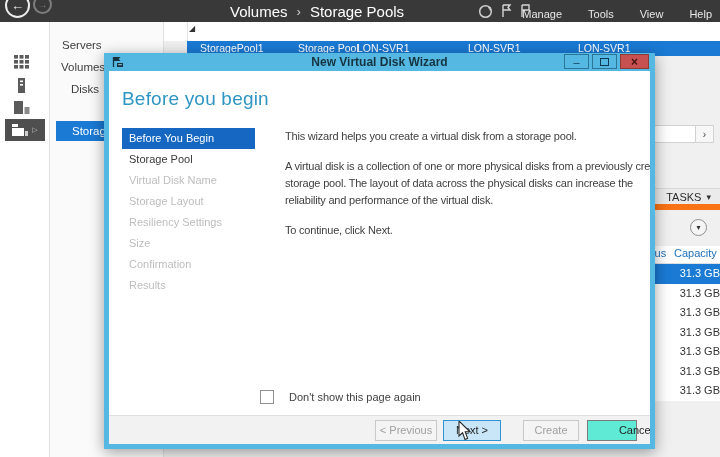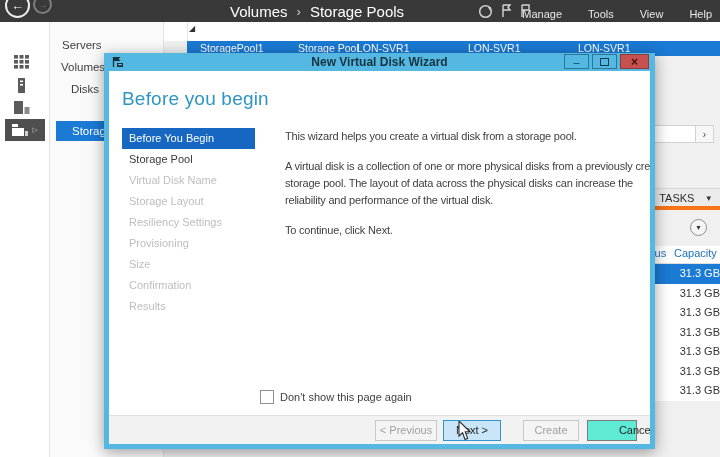--- a/index.html
+++ b/index.html
@@ -35,22 +35,22 @@
   .group-header{position:absolute;left:189px;top:24px;display:flex;align-items:center;gap:6px;z-index:1;}
   .group-tri{font-size:8px;color:#333;}
   .group-label{font-size:12px;color:#1c1c1c;}
   .pool-row{position:absolute;left:187px;right:0;top:41px;height:15px;background:#1a7ad4;z-index:1;}
   .pool-cell{position:absolute;top:0;color:#fff;font-size:10.5px;line-height:15px;white-space:nowrap;}
 
   
   .scroll-row{position:absolute;left:600px;right:6px;top:125px;height:18px;background:#fff;border:1px solid #d2d2d2;box-sizing:border-box;z-index:1;}
   .scroll-btn{position:absolute;right:0;top:0;bottom:0;width:17px;border-left:1px solid #d2d2d2;background:#f7f7f7;
               color:#444;font-size:10px;display:flex;align-items:center;justify-content:center;}
-  .tasks-bar{position:absolute;left:600px;right:0;top:188px;height:22px;background:#ebebeb;border-top:1px solid #d8d8d8;border-bottom:4px solid #f97316;
-             box-sizing:border-box;display:flex;align-items:center;justify-content:flex-end;gap:12px;padding-right:9px;z-index:1;}
+  .tasks-bar{position:absolute;left:600px;right:0;top:188px;height:22px;background:#ebebeb;border-top:1px solid #d8d8d8;border-bottom:6px solid #f97316;
+             box-sizing:border-box;display:flex;align-items:center;justify-content:flex-end;gap:5px;padding-right:9px;z-index:1;}
   .tasks-label{font-size:11px;color:#2b2b2b;}
   .tasks-caret{font-size:9px;color:#333;}
   .filter-caret{position:absolute;left:650px;top:221px;font-size:8px;color:#444;z-index:1;}
   .collapse-circle{position:absolute;left:690px;top:219px;width:15px;height:15px;border:1px solid #8f8f8f;border-radius:50%;
                    display:flex;align-items:center;justify-content:center;font-size:8px;color:#333;z-index:1;background:#f5f5f5;}
   .pd-header{position:absolute;left:600px;right:0;top:246px;height:17px;background:#fff;border-bottom:1px solid #e0e0e0;z-index:1;}
   .pd-col{position:absolute;top:1px;font-size:11px;color:#1d6fba;white-space:nowrap;}
   .pd-rows{position:absolute;left:600px;right:0;top:264px;z-index:1;background:#fff;}
   .pd-row{height:19.5px;line-height:19.5px;text-align:right;padding-right:0;font-size:11px;color:#333;}
   .pd-row.selected{background:#1a7ad4;color:#fff;}
@@ -67,21 +67,21 @@
   .wbtn.max span{display:block;width:7px;height:6px;border:1px solid #0d3a52;}
   .wbtn.close{width:29px;background:#c75050;border-color:#8e3b36;color:#441310;font-weight:bold;font-size:12px;}
   .dlg-body{position:absolute;left:5px;right:5px;top:18px;bottom:5px;background:#fff;overflow:hidden;}
   .dlg-heading{position:absolute;left:13px;top:17px;font-size:19px;font-weight:400;color:#2f96c3;letter-spacing:.2px;}
   .steps{position:absolute;left:13px;top:57px;width:133px;}
   .step{height:21px;line-height:21px;padding-left:7px;font-size:11px;color:#3a3a3a;}
   .step.selected{background:#1667c1;color:#fff;}
   .step.disabled{color:#bdbdbd;}
   .dlg-content{position:absolute;left:151px;top:57px;width:388px;font-size:11px;line-height:17px;color:#414141;letter-spacing:-.2px;margin-left:25px;}
   .dlg-content p{margin:0 0 13px 0;}
-  .chk-row{position:absolute;left:151px;top:319px;display:flex;align-items:center;gap:6px;}
+  .chk-row{position:absolute;left:151px;top:319px;display:flex;align-items:center;gap:15px;}
   .chk-box{width:12px;height:12px;border:1px solid #919191;background:#fff;}
   .chk-label{font-size:11px;color:#414141;}
   .dlg-footer{position:absolute;left:0;right:0;bottom:0;height:29px;background:#f2f2f2;border-top:1px solid #dfdfdf;
               display:flex;align-items:center;justify-content:flex-end;padding-right:13px;box-sizing:border-box;}
   .btn{height:21px;box-sizing:border-box;font-size:11px;display:flex;align-items:center;justify-content:center;
        font-family:"Liberation Sans","DejaVu Sans",sans-serif;}
   .btn.disabled{background:#f4f4f4;border:1px solid #c8c8c8;color:#a0a0a0;width:62px;}
   .btn.next{background:#c8e6f8;border:1px solid #3294d2;color:#1f1f1f;width:58px;margin-left:6px;}
   .btn.create{width:56px;margin-left:22px;}
   .btn.cancel{background:#5eead4;border:1px solid #7a7a7a;color:#1f1f1f;width:27px;margin-left:8px;padding-left:48px;}
@@ -228,21 +228,20 @@
     </div>
     <div class="dlg-body">
       <div class="dlg-heading">Before you begin</div>
 
       <div class="steps">
         <div class="step selected">Before You Begin</div>
         <div class="step">Storage Pool</div>
         <div class="step disabled">Virtual Disk Name</div>
         <div class="step disabled">Storage Layout</div>
         <div class="step disabled">Resiliency Settings</div>
-        <div class="step disabled">Provisioning</div>
         <div class="step disabled">Size</div>
         <div class="step disabled">Confirmation</div>
         <div class="step disabled">Results</div>
       </div>
 
       <div class="dlg-content">
         <p>This wizard helps you create a virtual disk from a storage pool.</p>
         <p>A virtual disk is a collection of one or more physical disks from a previously created storage pool. The layout of data across the physical disks can increase the reliability and performance of the virtual disk.</p>
         <p>To continue, click Next.</p>
       </div>

